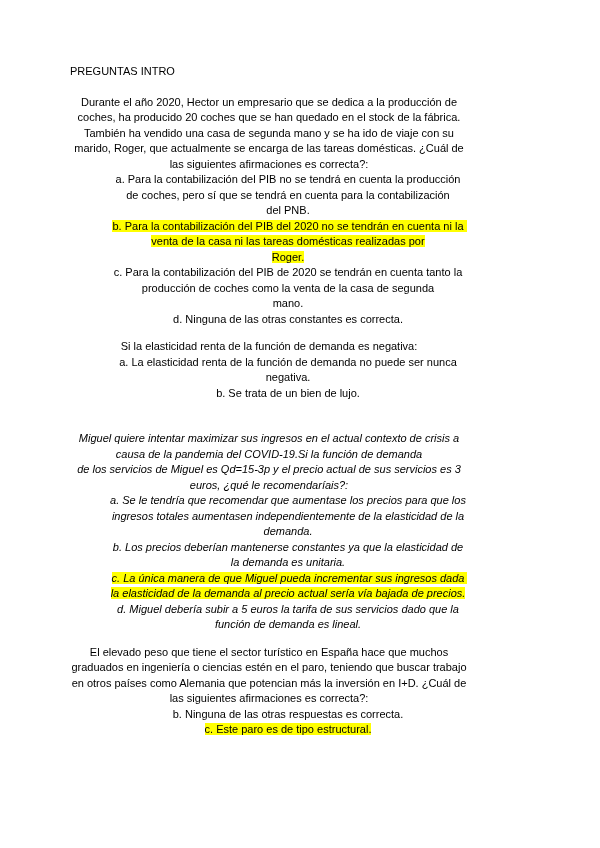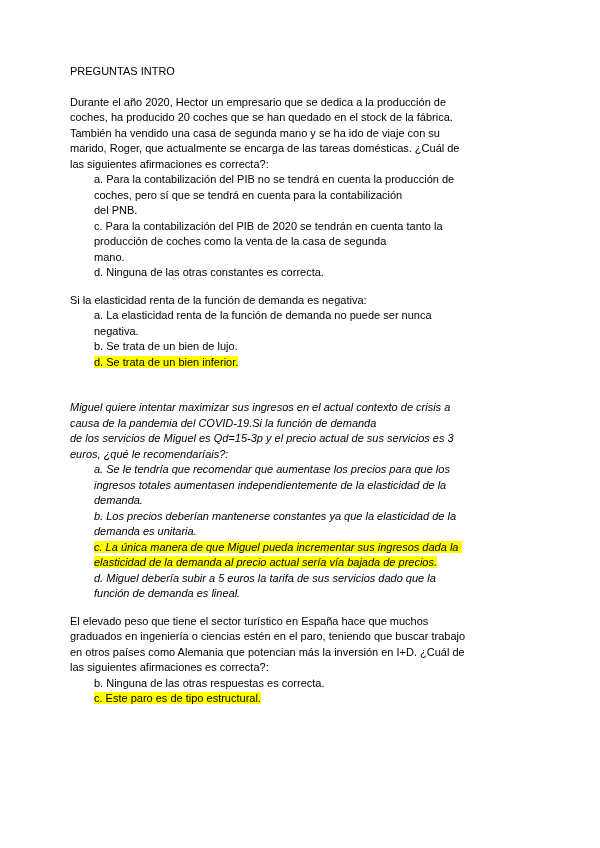--- a/index.html
+++ b/index.html
@@ -25,62 +25,64 @@
     background: #ffffff;
   }
   .doc-title {
     margin: 0 0 15px 0;
     font-size: 11px;
     font-weight: normal;
     white-space: pre-wrap;
   }
   .question {
     margin: 0 0 12px 0;
+    text-align: center;
   }
   .question.extra-gap {
     margin-top: 30px;
     font-style: italic;
   }
   .prompt {
     white-space: pre-wrap;
   }
   .options {
-    margin-left: 24px;
+    margin-left: 38px;
   }
   .option {
     white-space: pre-wrap;
   }
   .hl {
     background-color: #ffff00;
   }
 </style>
 </head>
 <body>
 
 <div class="page">
 
   <div class="doc-title">PREGUNTAS INTRO</div>
 
   <div class="question">
     <div class="prompt">Durante el año 2020, Hector un empresario que se dedica a la producción de coches, ha producido 20 coches que se han quedado en el stock de la fábrica. También ha vendido una casa de segunda mano y se ha ido de viaje con su marido, Roger, que actualmente se encarga de las tareas domésticas. ¿Cuál de las siguientes afirmaciones es correcta?:</div>
     <div class="options">
       <div class="option"><span>a. Para la contabilización del PIB no se tendrá en cuenta la producción de coches, pero sí que se tendrá en cuenta para la contabilización
 del PNB.</span></div>
+      <div class="option"><span class="hl">b. Para la contabilización del PIB del 2020 no se tendrán en cuenta ni la venta de la casa ni las tareas domésticas realizadas por
+Roger.</span></div>
       <div class="option"><span>c. Para la contabilización del PIB de 2020 se tendrán en cuenta tanto la producción de coches como la venta de la casa de segunda
 mano.</span></div>
       <div class="option"><span>d. Ninguna de las otras constantes es correcta.</span></div>
     </div>
   </div>
 
   <div class="question">
     <div class="prompt">Si la elasticidad renta de la función de demanda es negativa:</div>
     <div class="options">
       <div class="option"><span>a. La elasticidad renta de la función de demanda no puede ser nunca negativa.</span></div>
       <div class="option"><span>b. Se trata de un bien de lujo.</span></div>
-      <div class="option"><span class="hl">d. Se trata de un bien inferior.</span></div>
     </div>
   </div>
 
   <div class="question extra-gap">
     <div class="prompt">Miguel quiere intentar maximizar sus ingresos en el actual contexto de crisis a causa de la pandemia del COVID-19.Si la función de demanda
 de los servicios de Miguel es Qd=15-3p y el precio actual de sus servicios es 3 euros, ¿qué le recomendaríais?:</div>
     <div class="options">
       <div class="option"><span>a. Se le tendría que recomendar que aumentase los precios para que los ingresos totales aumentasen independientemente de la elasticidad de la demanda.</span></div>
       <div class="option"><span>b. Los precios deberían mantenerse constantes ya que la elasticidad de la demanda es unitaria.</span></div>
       <div class="option"><span class="hl">c. La única manera de que Miguel pueda incrementar sus ingresos dada la elasticidad de la demanda al precio actual sería vía bajada de precios.</span></div>

